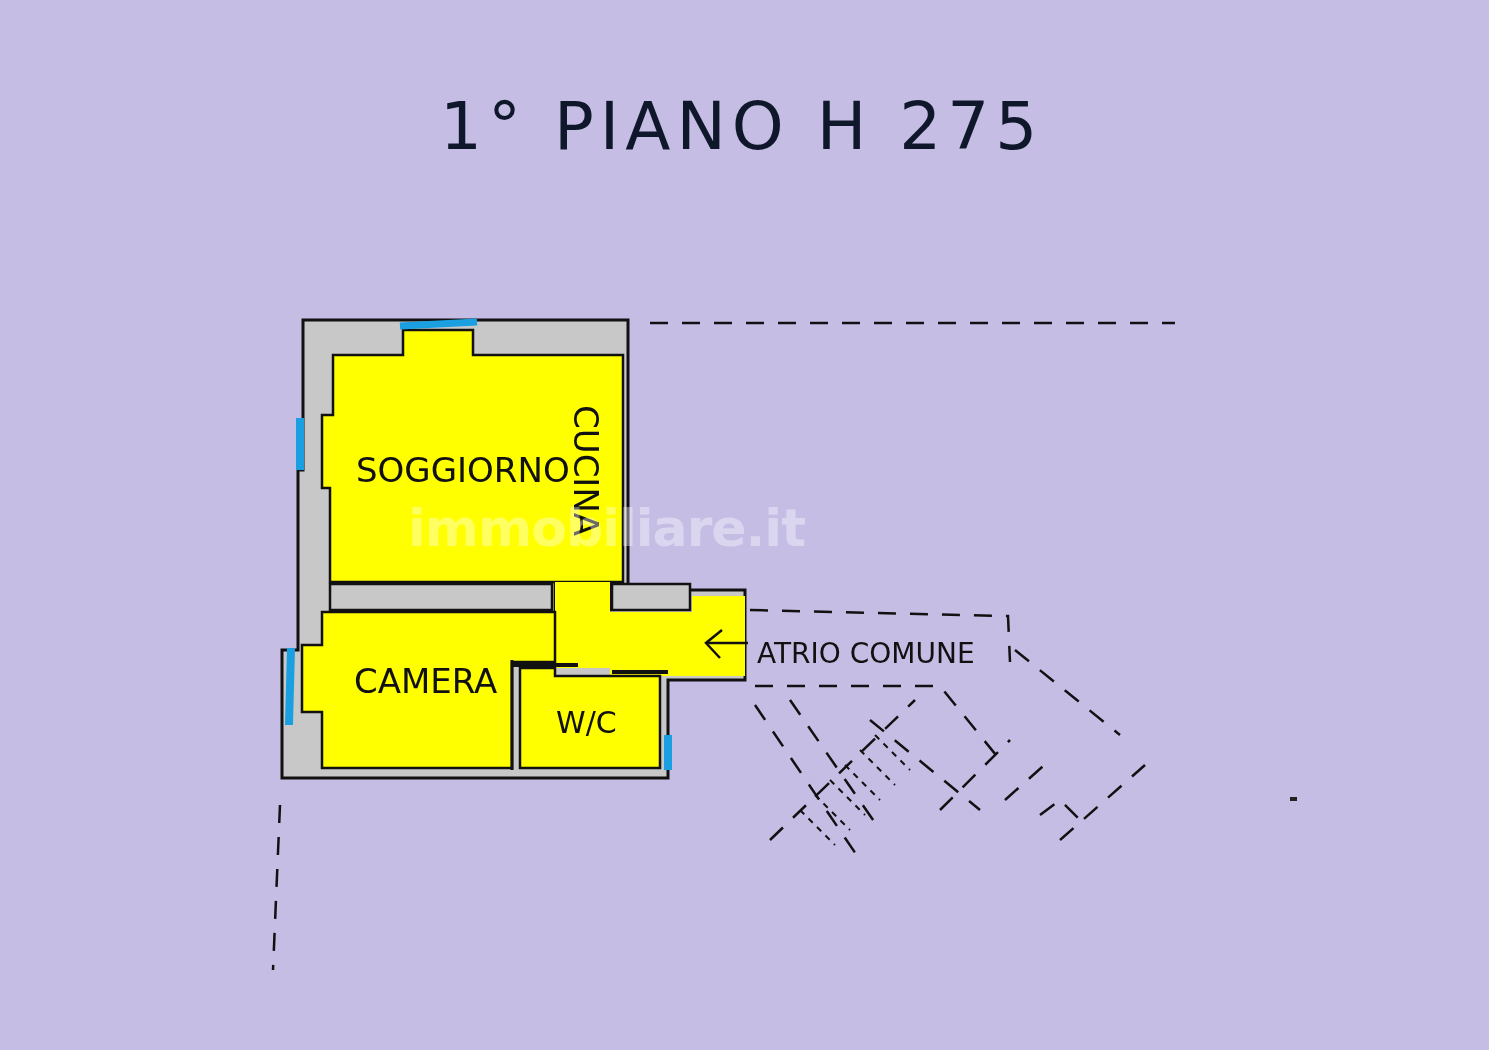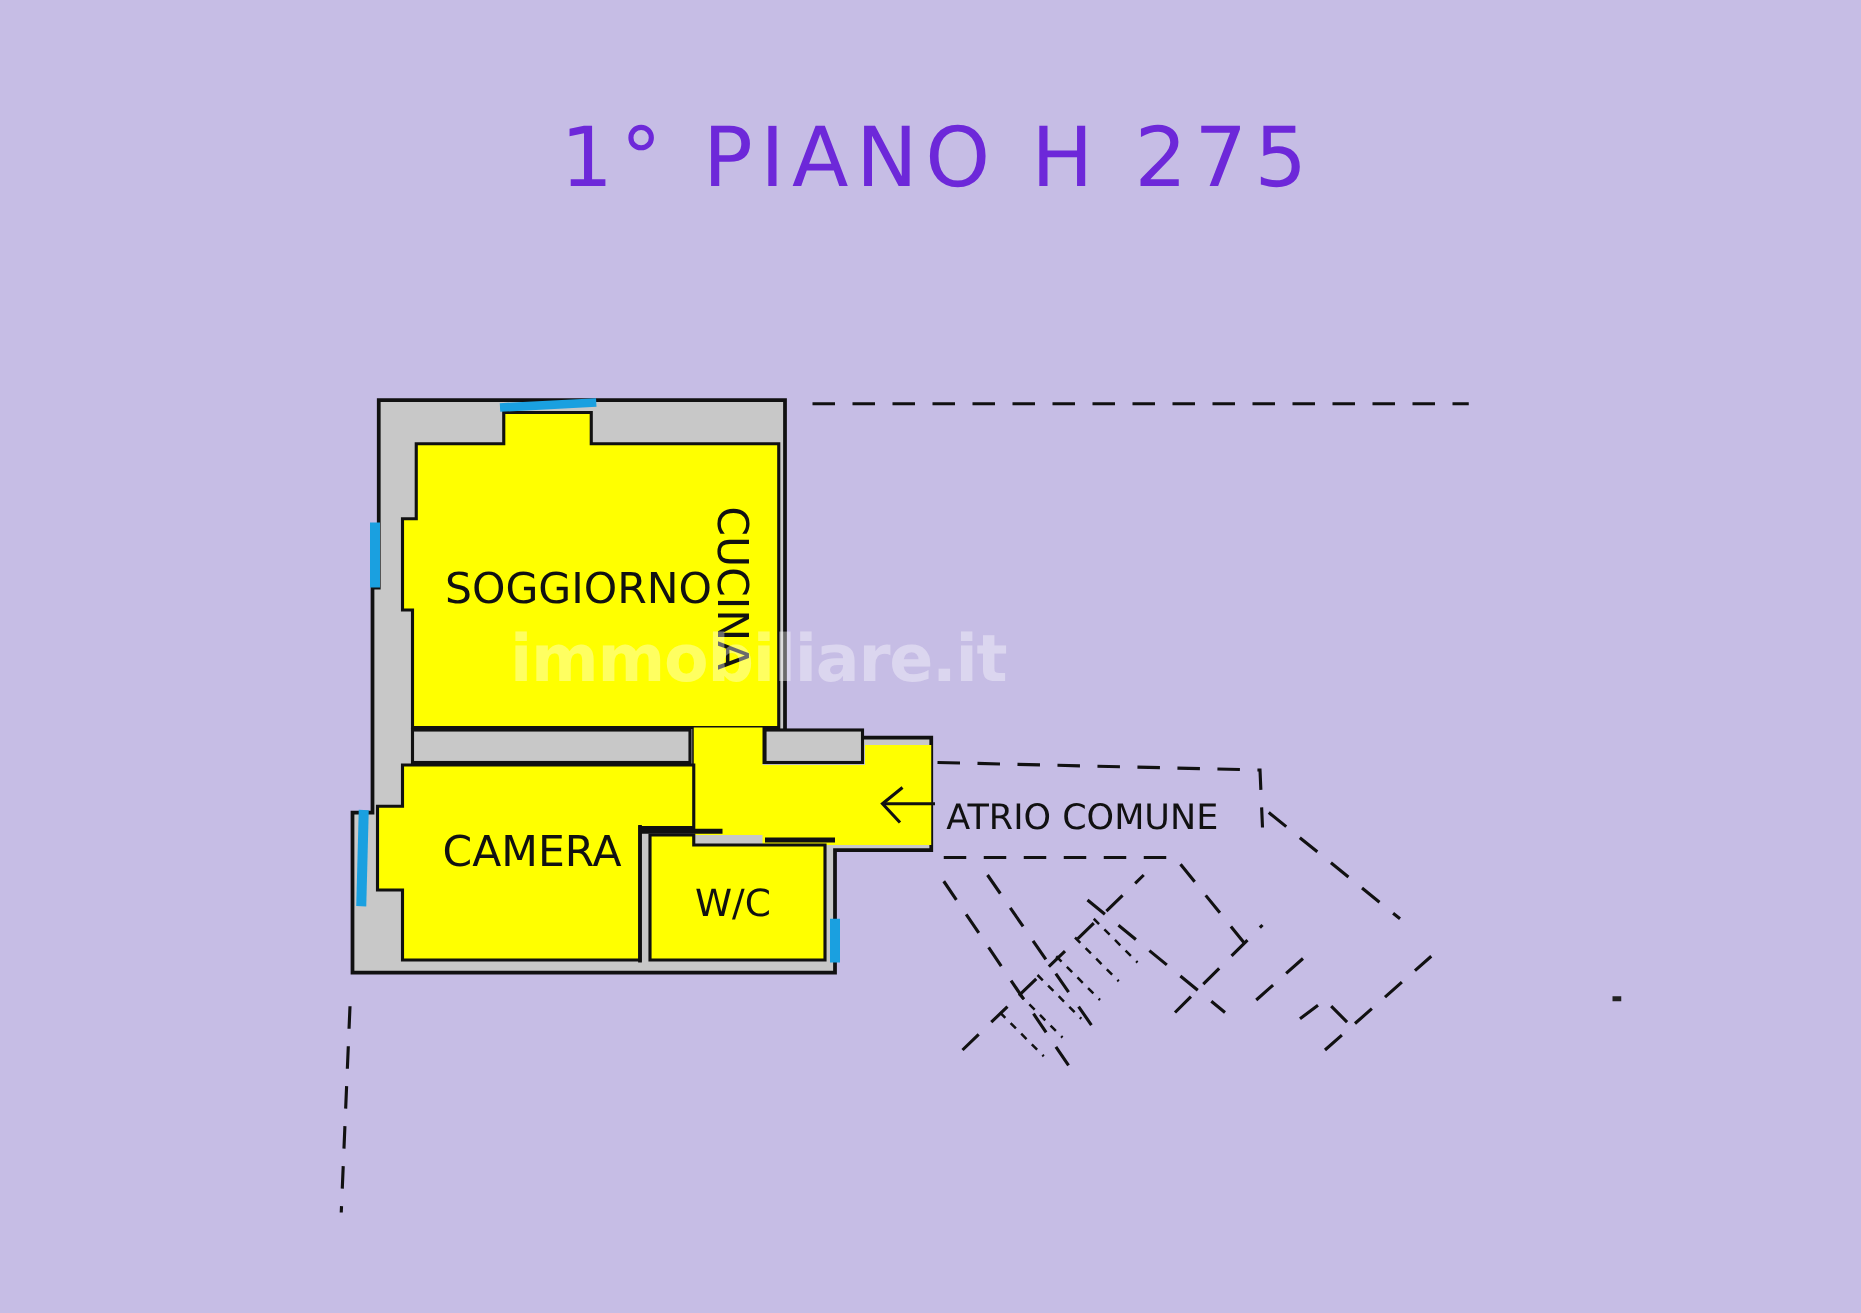--- a/index.html
+++ b/index.html
@@ -1,17 +1,17 @@
 <!DOCTYPE html>
 <html><head>
 <meta charset="utf-8">
 <style>
   html, body { margin:0; padding:0; }
   body { width:1489px; height:1050px; background:#c6bde5; overflow:hidden; position:relative; font-family:"DejaVu Sans", sans-serif; }
-  .title { position:absolute; left:440px; top:88px; width:620px; font-size:66px; letter-spacing:6px; color:#6d28d9; font-family:"DejaVu Sans", sans-serif; font-weight:normal; white-space:nowrap;text-align:center; }
+  .title { position:absolute; left:440px; top:88px; width:620px; font-size:66px; letter-spacing:6px; color:#0f172a; font-family:"DejaVu Sans", sans-serif; font-weight:normal; white-space:nowrap; }
   svg.plan { position:absolute; left:0; top:0; }
   .lbl { font-family:"DejaVu Sans", sans-serif; fill:#111; }
   .wm { position:absolute; left:408px; top:498px; font-size:52px; font-weight:bold; color:rgba(255,255,255,0.38); font-family:"DejaVu Sans", sans-serif; letter-spacing:-1px; white-space:nowrap; }
 </style>
 </head>
 <body>
 
 <div class="title">1° PIANO  H 275</div>
 
 <svg class="plan" width="1489" height="1050" viewBox="0 0 1489 1050">

